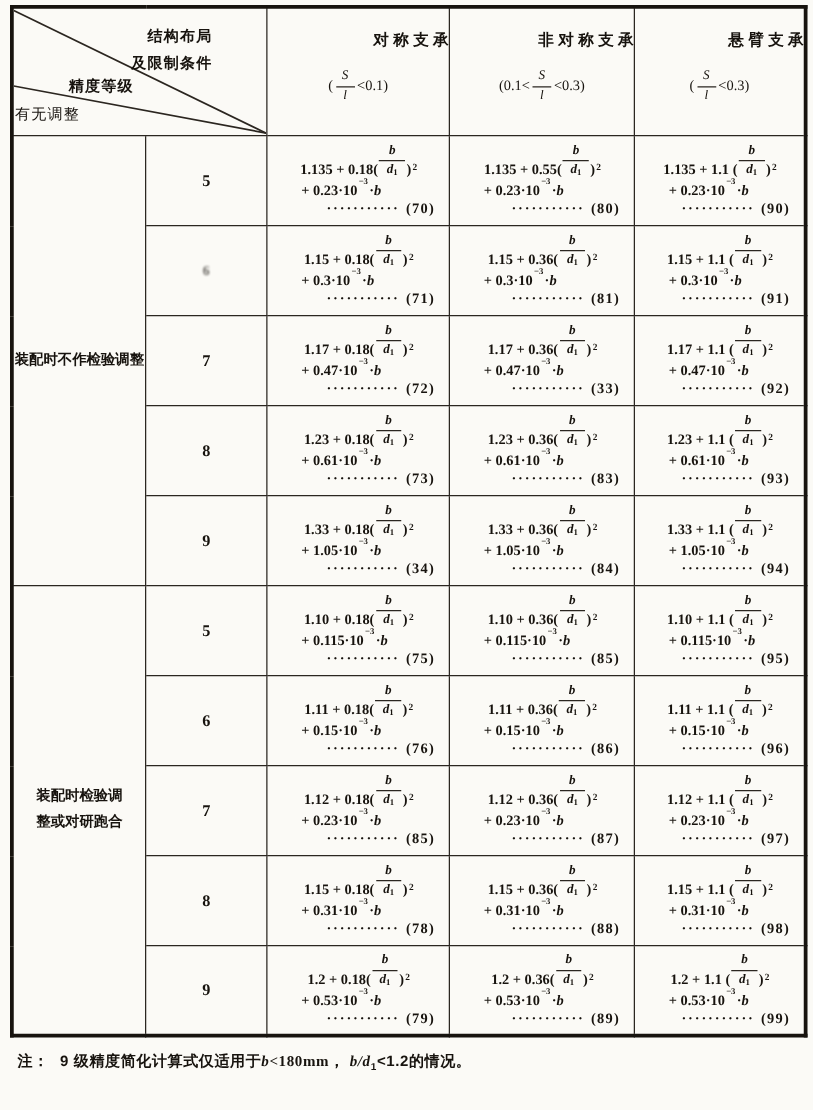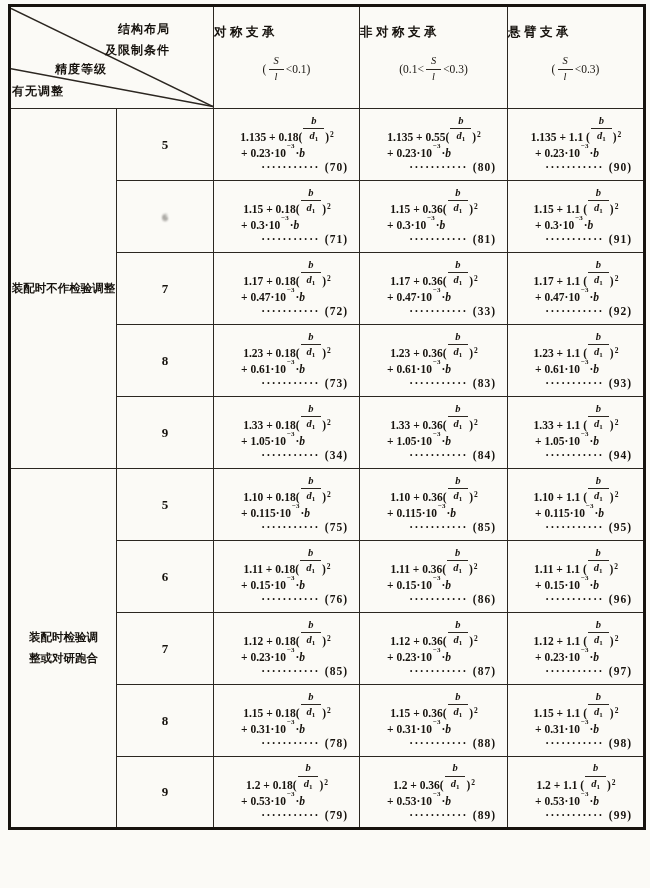--- a/index.html
+++ b/index.html
@@ -36,24 +36,24 @@
   table.main td{border:1.4px solid #2b2620;padding:0;}
   thead tr{height:103px;}
   tbody tr{height:72px;}
 
   
   .corner{position:relative;overflow:hidden;}
   .corner svg{position:absolute;left:0;top:0;width:100%;height:100%;}
   .corner svg line{stroke:#2b2620;stroke-width:1.4;}
   .c-top{position:absolute;top:12px;left:94px;font-weight:bold;font-size:12px;line-height:21px;text-align:right;letter-spacing:1px;}
   .c-mid{position:absolute;top:54px;left:44px;font-weight:bold;font-size:12px;letter-spacing:1px;}
-  .c-bot{position:absolute;top:76px;left:1px;font-weight:bold;font-size:12px;letter-spacing:1px;}
+  .c-bot{position:absolute;top:76px;left:1px;font-weight:normal;font-size:12px;letter-spacing:1px;}
 
   
-  .chead{text-align:left;vertical-align:top;}
+  .chead{text-align:right;vertical-align:top;}
   .cname{font-weight:bold;font-size:12.5px;margin-top:17px;white-space:nowrap;}
   .cond{
     font-family:"Liberation Serif",serif;font-size:11.5px;
     margin-top:15px;
     display:flex;align-items:center;justify-content:center;
   }
 
   
   .frac{display:inline-flex;flex-direction:column;align-items:center;line-height:1;margin:0 1px;}
   .fnum{font-family:"Liberation Serif",serif;font-style:italic;font-size:10.5px;padding:0 6px 2px;}
@@ -649,14 +649,17 @@
                 <sup class="sq">2</sup>
               </div>
               <div class="fline2"><span>+ 0.53</span><span>·10</span><sup class="m3">−3</sup><span>·</span><span class="ital">b</span></div>
               <div class="fline3"><span class="dots">···········</span><span class="eqno">(99)</span></div>
             </div>
           </td>
         </tr>
       </tbody>
   </table>
 
+  <div class="footnote">
+    <span class="fn-label">注：</span><span>9 级精度简化计算式仅适用于</span><i>b</i><span class="fnum-t">&lt;180mm，</span> <i>b/d</i><sub>1</sub><span>&lt;1.2的情况。</span>
+  </div>
 
 </div>
 
 </body></html>

